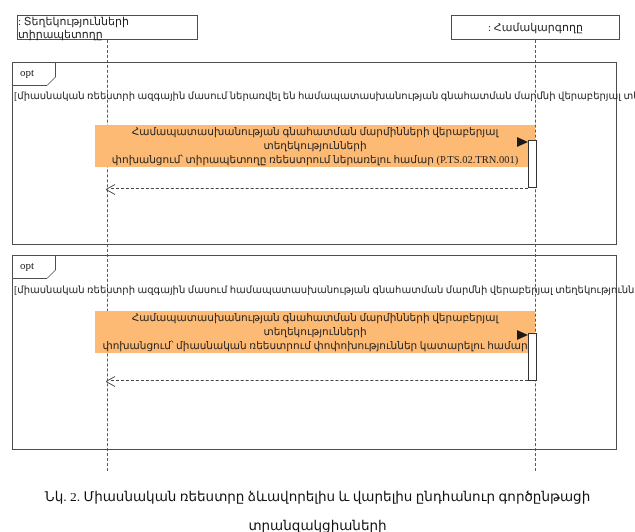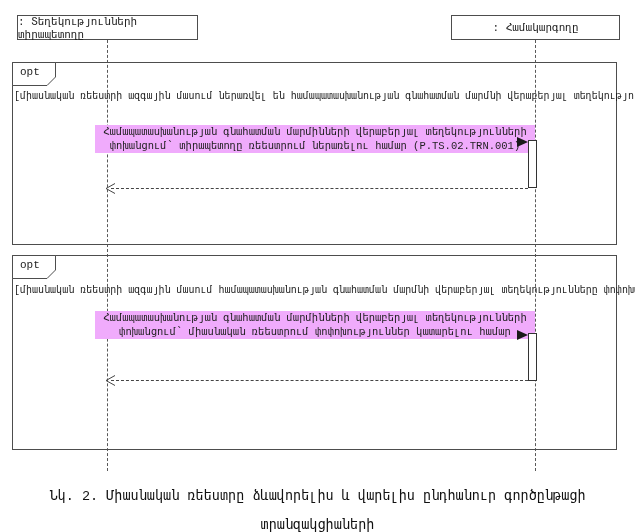--- a/index.html
+++ b/index.html
@@ -5,21 +5,21 @@
   html, body {
     margin: 0;
     padding: 0;
     background: #ffffff;
   }
   .canvas {
     position: relative;
     width: 635px;
     height: 532px;
     background: #ffffff;
-    font-family: Liberation Mono, monospace;
+    font-family: Liberation Serif, serif;
     color: #1f1f1f;
     overflow: hidden;
     border-radius: 9px;
   }
 
   
   .actor-box {
     position: absolute;
     top: 15px;
     height: 25px;
@@ -91,21 +91,21 @@
   .guard.g2 { top: 284px; }
 
   
   .msg-label {
     position: absolute;
     left: 95px;
     width: 440px;
     text-align: center;
     font-size: 10.5px;
     line-height: 14px;
-    background: #f0abfc;
+    background: #fdba74;
     z-index: 3;
   }
   .msg-label.m1 { top: 125px; }
   .msg-label.m2 { top: 311px; }
 
   
   .msg-line {
     position: absolute;
     left: 107px;
     width: 421px;

